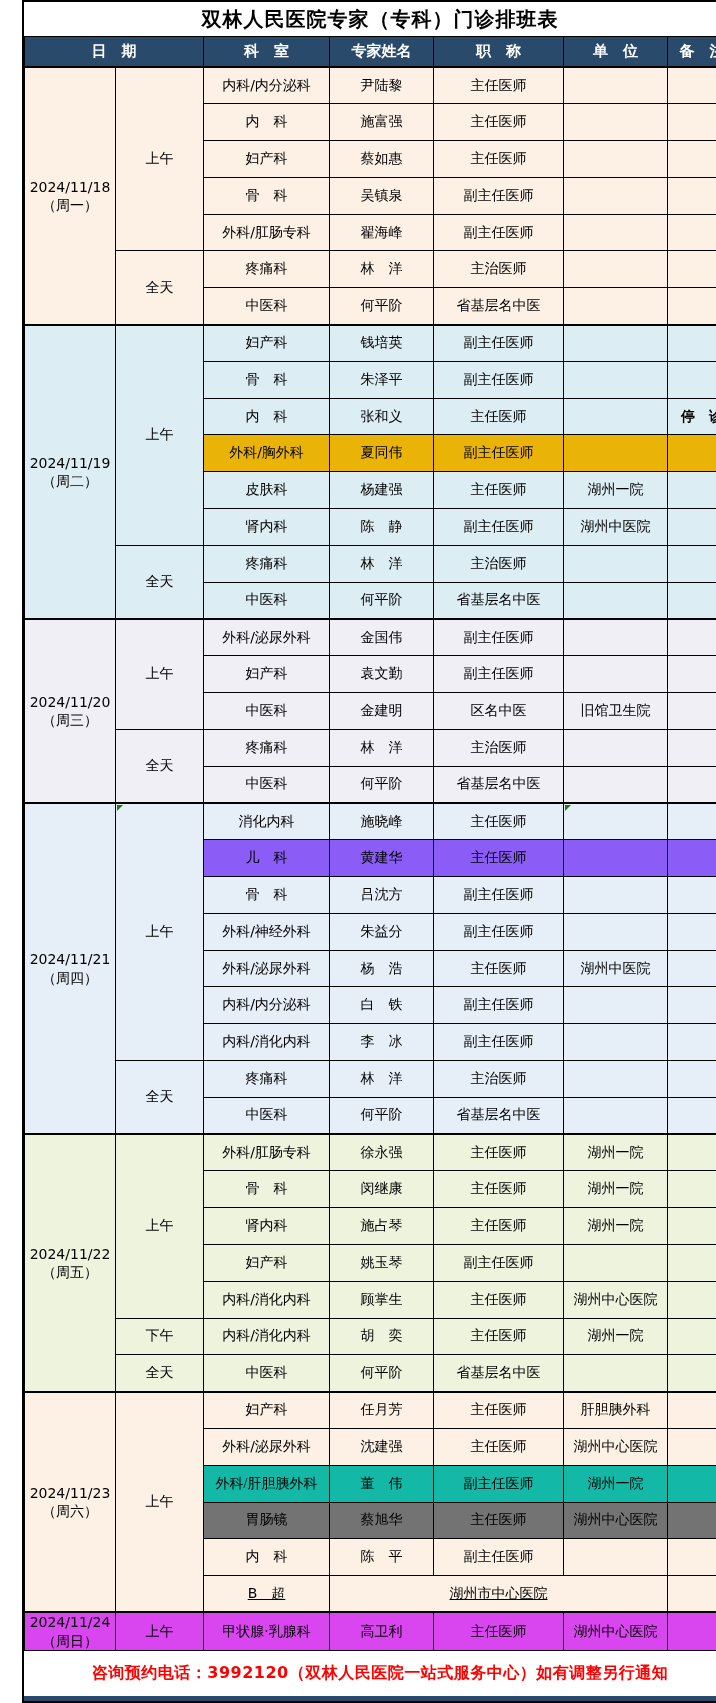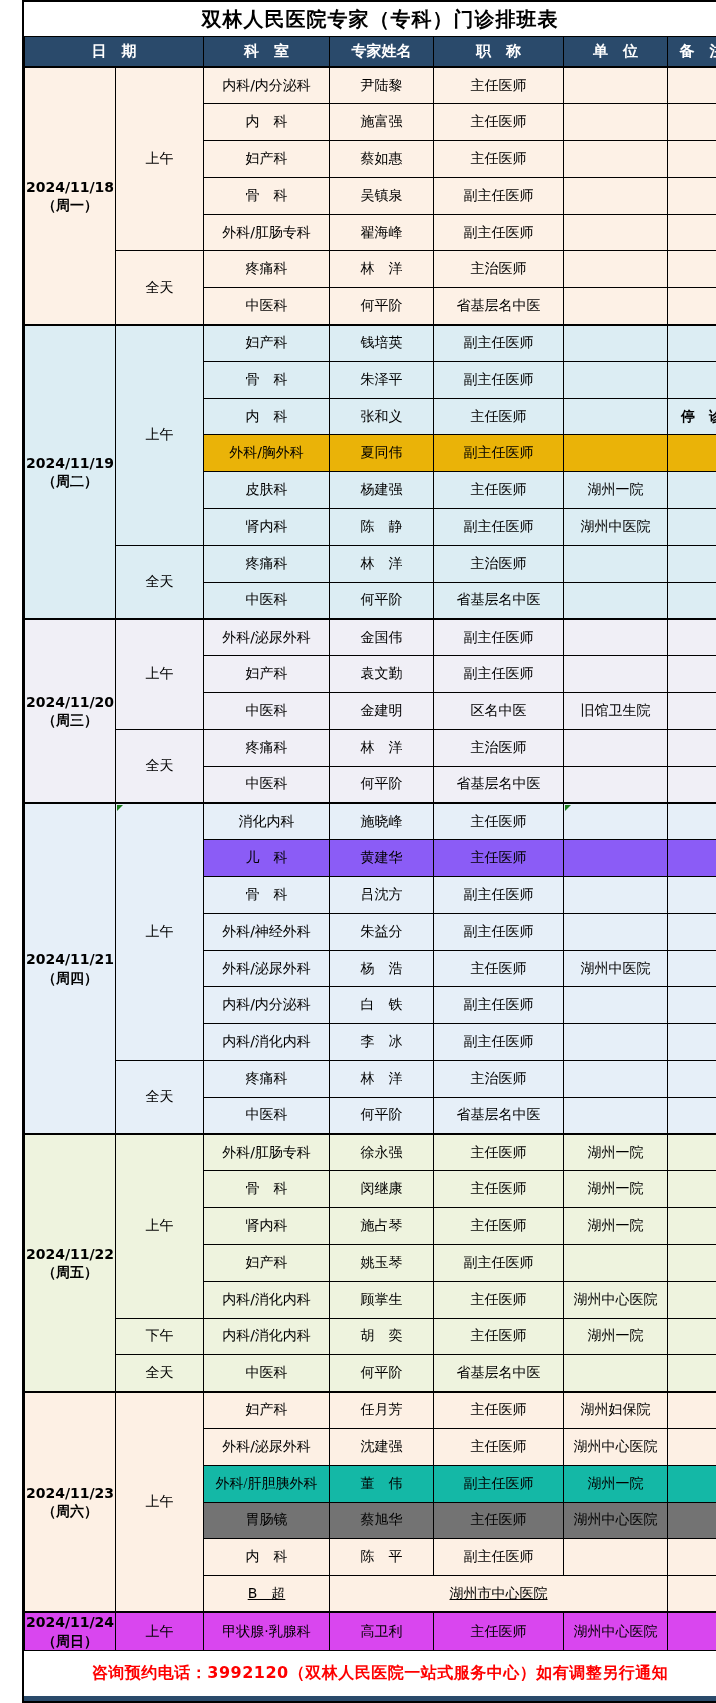--- a/index.html
+++ b/index.html
@@ -20,21 +20,21 @@
   table.sched th, table.sched td{
     border:1px solid #000;padding:0;text-align:center;vertical-align:middle;
     font-size:14px;color:#000;overflow:hidden;white-space:nowrap;
   }
   table.sched thead th{
     background:#2a4a6b;color:#ffffff;font-weight:bold;font-size:15px;
     height:29px;border-bottom:2px solid #000;
   }
   tr.body-row{height:36.8px;}
   tr.section-start td{border-top:2px solid #000;}
-  td.date-cell{font-size:13px;line-height:1.3;white-space:normal;font-weight:bold;}
+  td.date-cell{font-size:13px;line-height:1.3;white-space:normal;}
   td.time-cell,td.unit-cell{position:relative;}
   td.note-red{color:#fe0000;font-weight:bold;}
   .corner{
     position:absolute;top:1px;left:1px;width:0;height:0;
     border-top:6px solid #1a7a1a;border-right:6px solid transparent;
   }
   .footer{
     height:46px;display:flex;align-items:center;justify-content:center;
     font-size:16px;font-weight:bold;color:#fe0000;letter-spacing:0.5px;
   }
@@ -335,21 +335,21 @@
           <td class="title-cell">省基层名中医</td>
           <td class="unit-cell"></td>
           <td class="note-cell"></td>
         </tr>
         <tr class="body-row section-start" style="background: rgb(253, 240, 228);">
           <td class="date-cell" rowspan="6">2024/11/23<br>（周六）</td>
           <td class="time-cell" rowspan="6">上午</td>
           <td class="dept-cell">妇产科</td>
           <td class="name-cell">任月芳</td>
           <td class="title-cell">主任医师</td>
-          <td class="unit-cell">湖州妇保院</td>
+          <td class="unit-cell">肝胆胰外科</td>
           <td class="note-cell"></td>
         </tr>
         <tr class="body-row" style="background: rgb(253, 240, 228);">
           <td class="dept-cell">外科/泌尿外科</td>
           <td class="name-cell">沈建强</td>
           <td class="title-cell">主任医师</td>
           <td class="unit-cell">湖州中心医院</td>
           <td class="note-cell"></td>
         </tr>
         <tr class="body-row" style="background: #14b8a6; font-family: Liberation Serif, serif;">

